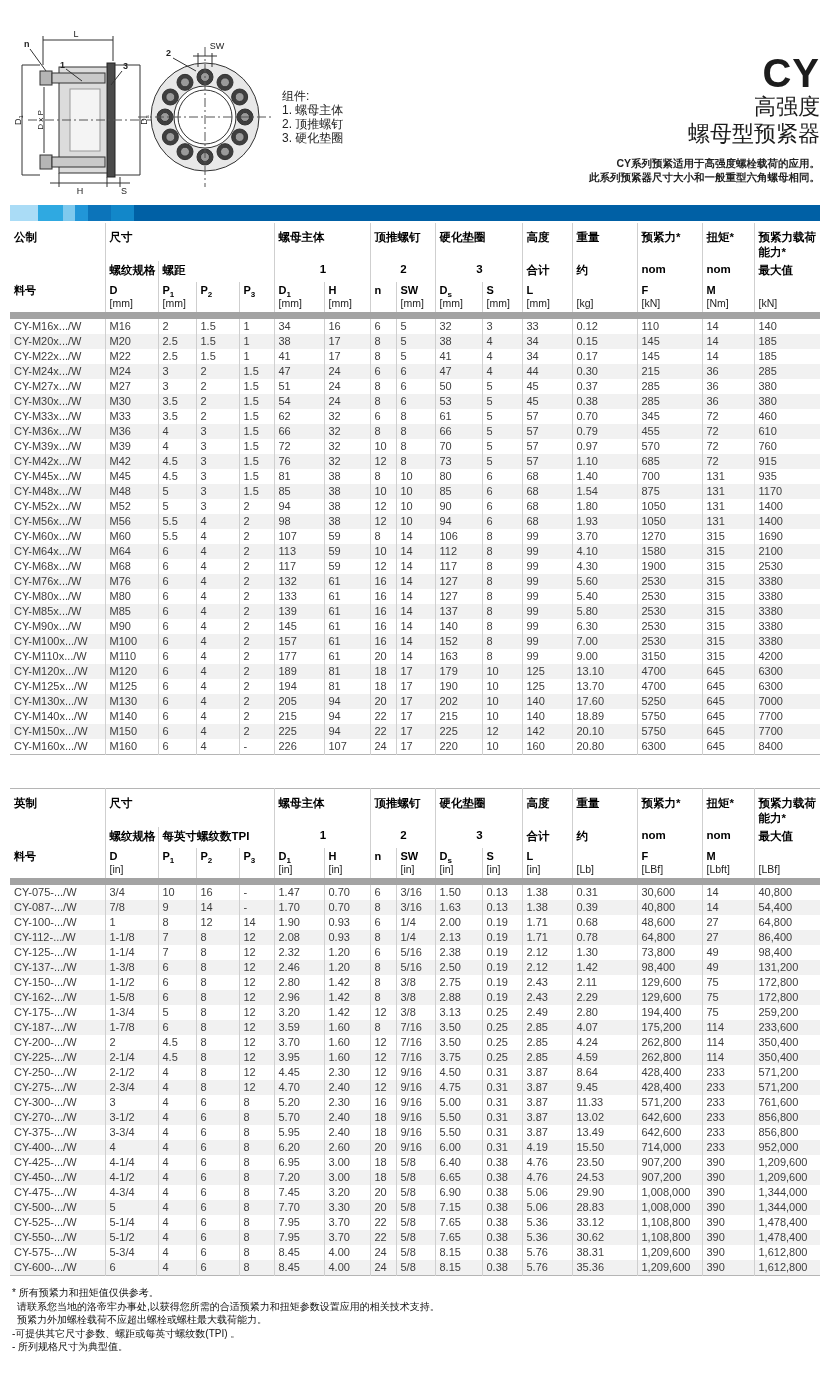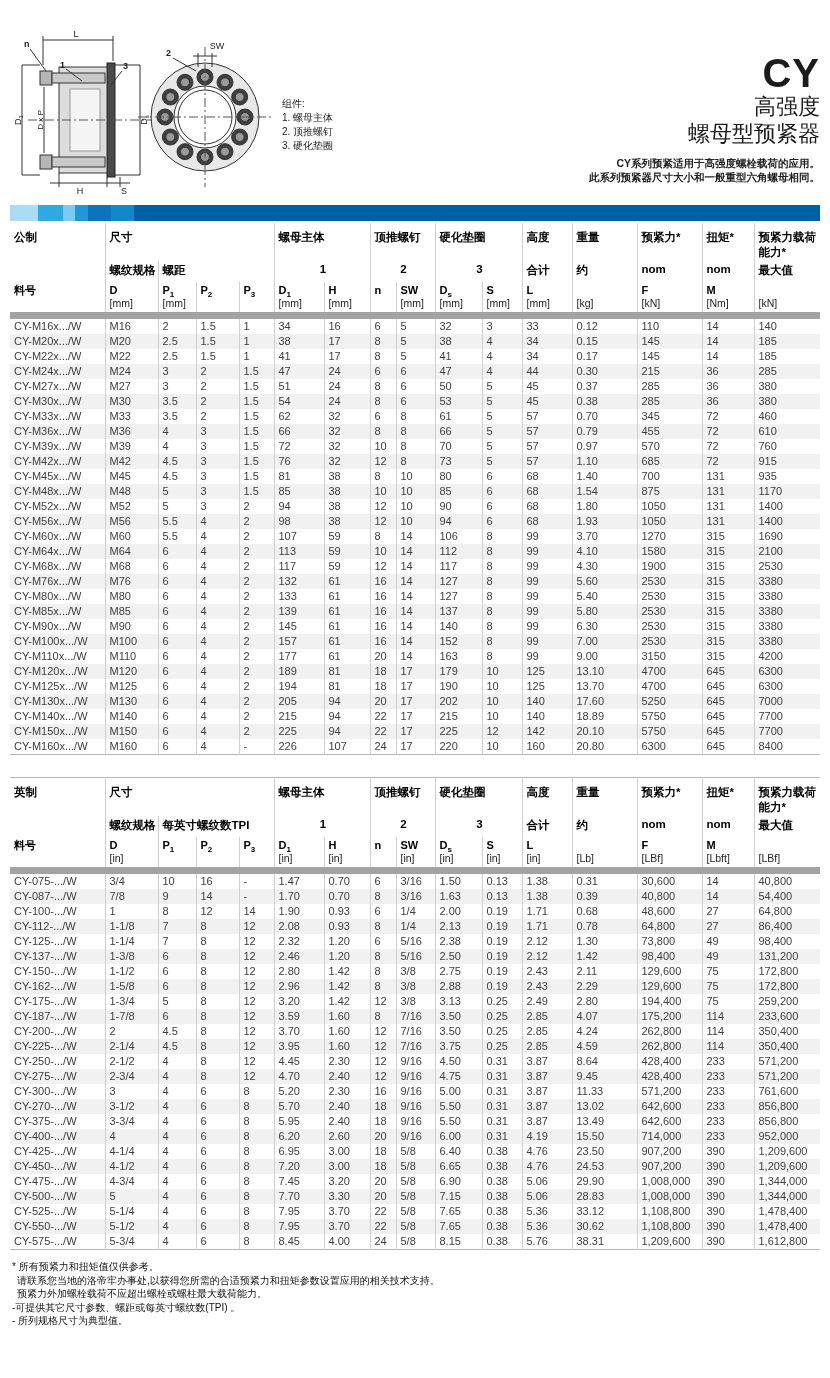--- a/index.html
+++ b/index.html
@@ -2,35 +2,35 @@
 <html><head>
 <meta charset="utf-8">
 <style>
   html,body{margin:0;padding:0;background:#fff;}
   body{width:830px;height:1378px;overflow:hidden;font-family:"Liberation Sans","DejaVu Sans",sans-serif;}
   .page{position:relative;width:830px;height:1378px;background:#fff;}
 
   
   .top{position:relative;height:180px;margin:25px 10px 0 10px;}
   .drawing{position:absolute;left:0;top:0;}
-  .legend{position:absolute;left:272px;top:72px;font-size:10px;line-height:14px;color:#222;}
+  .legend{position:absolute;left:272px;top:64px;font-size:12px;line-height:14px;color:#222;}
   .brand{position:absolute;right:0;top:28px;text-align:right;color:#1c1c1c;}
   .brand .cy{font-size:40px;line-height:40px;font-weight:700;letter-spacing:1px;}
   .brand .sub{font-size:22px;line-height:27px;font-weight:400;}
   .brand .desc{margin-top:9px;font-size:10.5px;line-height:14px;font-weight:700;color:#222;}
 
   
   .banner{display:flex;height:16px;margin:0 10px;}
   .banner div{height:100%;}
   .seg1{width:28px}.seg2{width:25px}.seg3{width:12px}.seg4{width:13px}.seg5{width:23px}.seg6{width:23px}
   .segmain{flex:1;}
 
   
   table{border-collapse:collapse;table-layout:fixed;width:810px;margin:0 10px;border-bottom:1px solid #b5b5b5;}
-  table.imperial{border-top:1px solid #b5b5b5;margin-top:22px;}
+  table.imperial{border-top:1px solid #b5b5b5;margin-top:33px;}
   table.metric{margin-top:2px;}
   col.c1{width:95px}col.c2{width:53px}col.c3{width:38px}col.c4{width:43px}col.c5{width:35px}
   col.c6{width:50px}col.c7{width:46px}col.c8{width:26px}col.c9{width:39px}col.c10{width:47px}
   col.c11{width:40px}col.c12{width:50px}col.c13{width:65px}col.c14{width:65px}col.c15{width:52px}col.c16{width:66px}
   th,td{border-left:1px solid #cfcfcf;}
   tr > :first-child{border-left:none;}
   thead th{text-align:left;font-weight:700;color:#000;padding:2px 2px 1px 4px;vertical-align:top;font-size:11.5px;}
   .group-row th{padding-top:7px;height:19px;}
   .sub-row th{height:18px;}
   .sub-row th.c{text-align:center;}
@@ -1379,20 +1379,38 @@
           <td>24</td>
           <td>5/8</td>
           <td>8.15</td>
           <td>0.38</td>
           <td>5.76</td>
           <td>38.31</td>
           <td>1,209,600</td>
           <td>390</td>
           <td>1,612,800</td>
         </tr>
+        <tr>
+          <td>CY-600-.../W</td>
+          <td>6</td>
+          <td>4</td>
+          <td>6</td>
+          <td>8</td>
+          <td>8.45</td>
+          <td>4.00</td>
+          <td>24</td>
+          <td>5/8</td>
+          <td>8.15</td>
+          <td>0.38</td>
+          <td>5.76</td>
+          <td>35.36</td>
+          <td>1,209,600</td>
+          <td>390</td>
+          <td>1,612,800</td>
+        </tr>
       </tbody>
   </table>
 
   <div class="notes">
     <div>* 所有预紧力和扭矩值仅供参考。</div>
     <div class="ind">请联系您当地的洛帝牢办事处,以获得您所需的合适预紧力和扭矩参数设置应用的相关技术支持。</div>
     <div class="ind">预紧力外加螺栓载荷不应超出螺栓或螺柱最大载荷能力。</div>
     <div>-可提供其它尺寸参数、螺距或每英寸螺纹数(TPI) 。</div>
     <div>- 所列规格尺寸为典型值。</div>
   </div>

